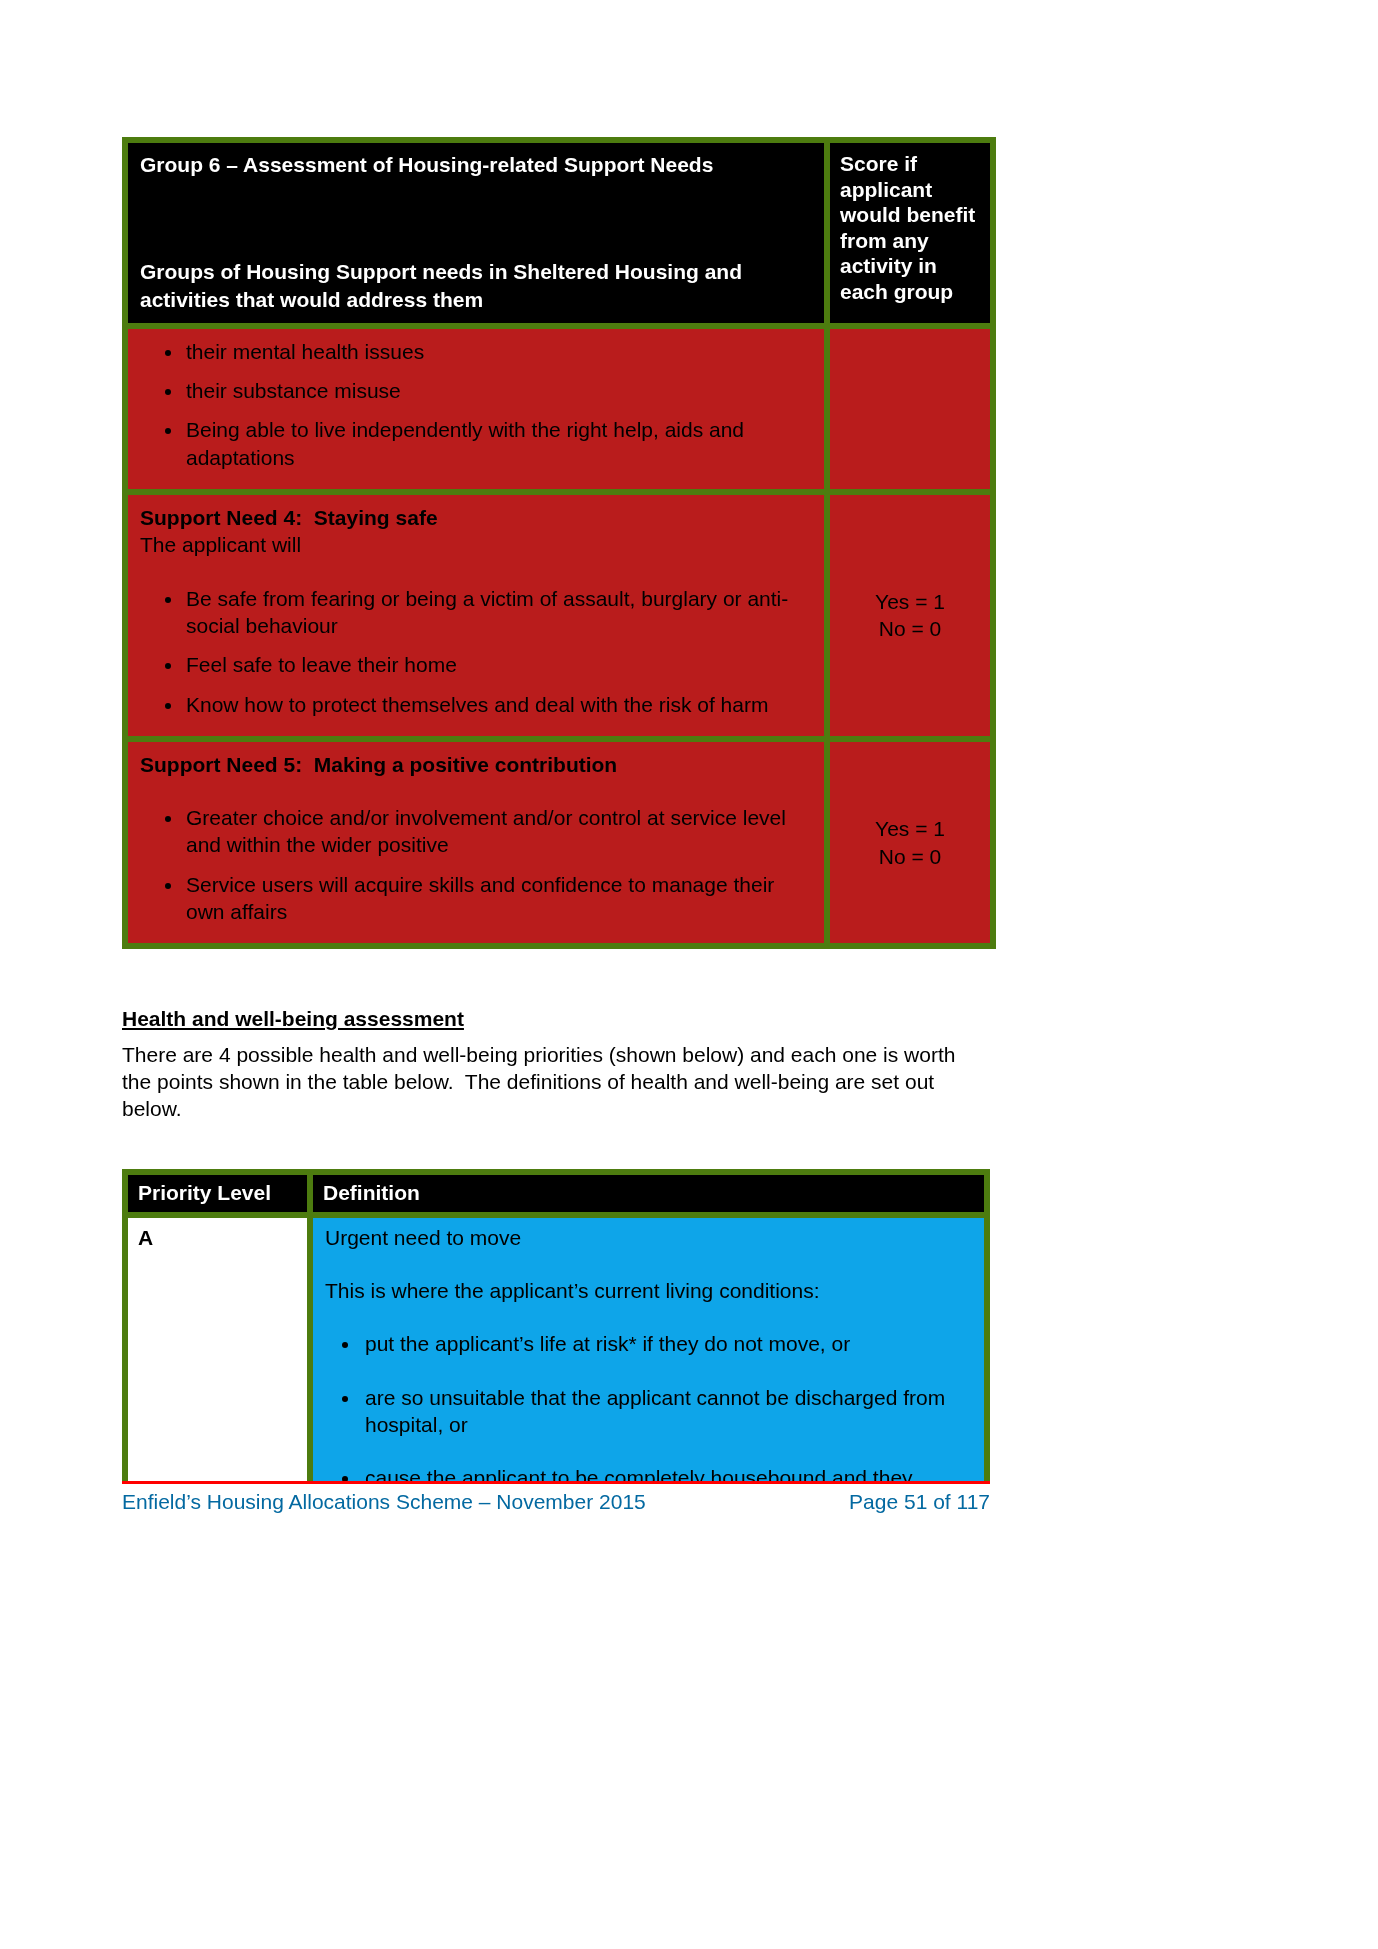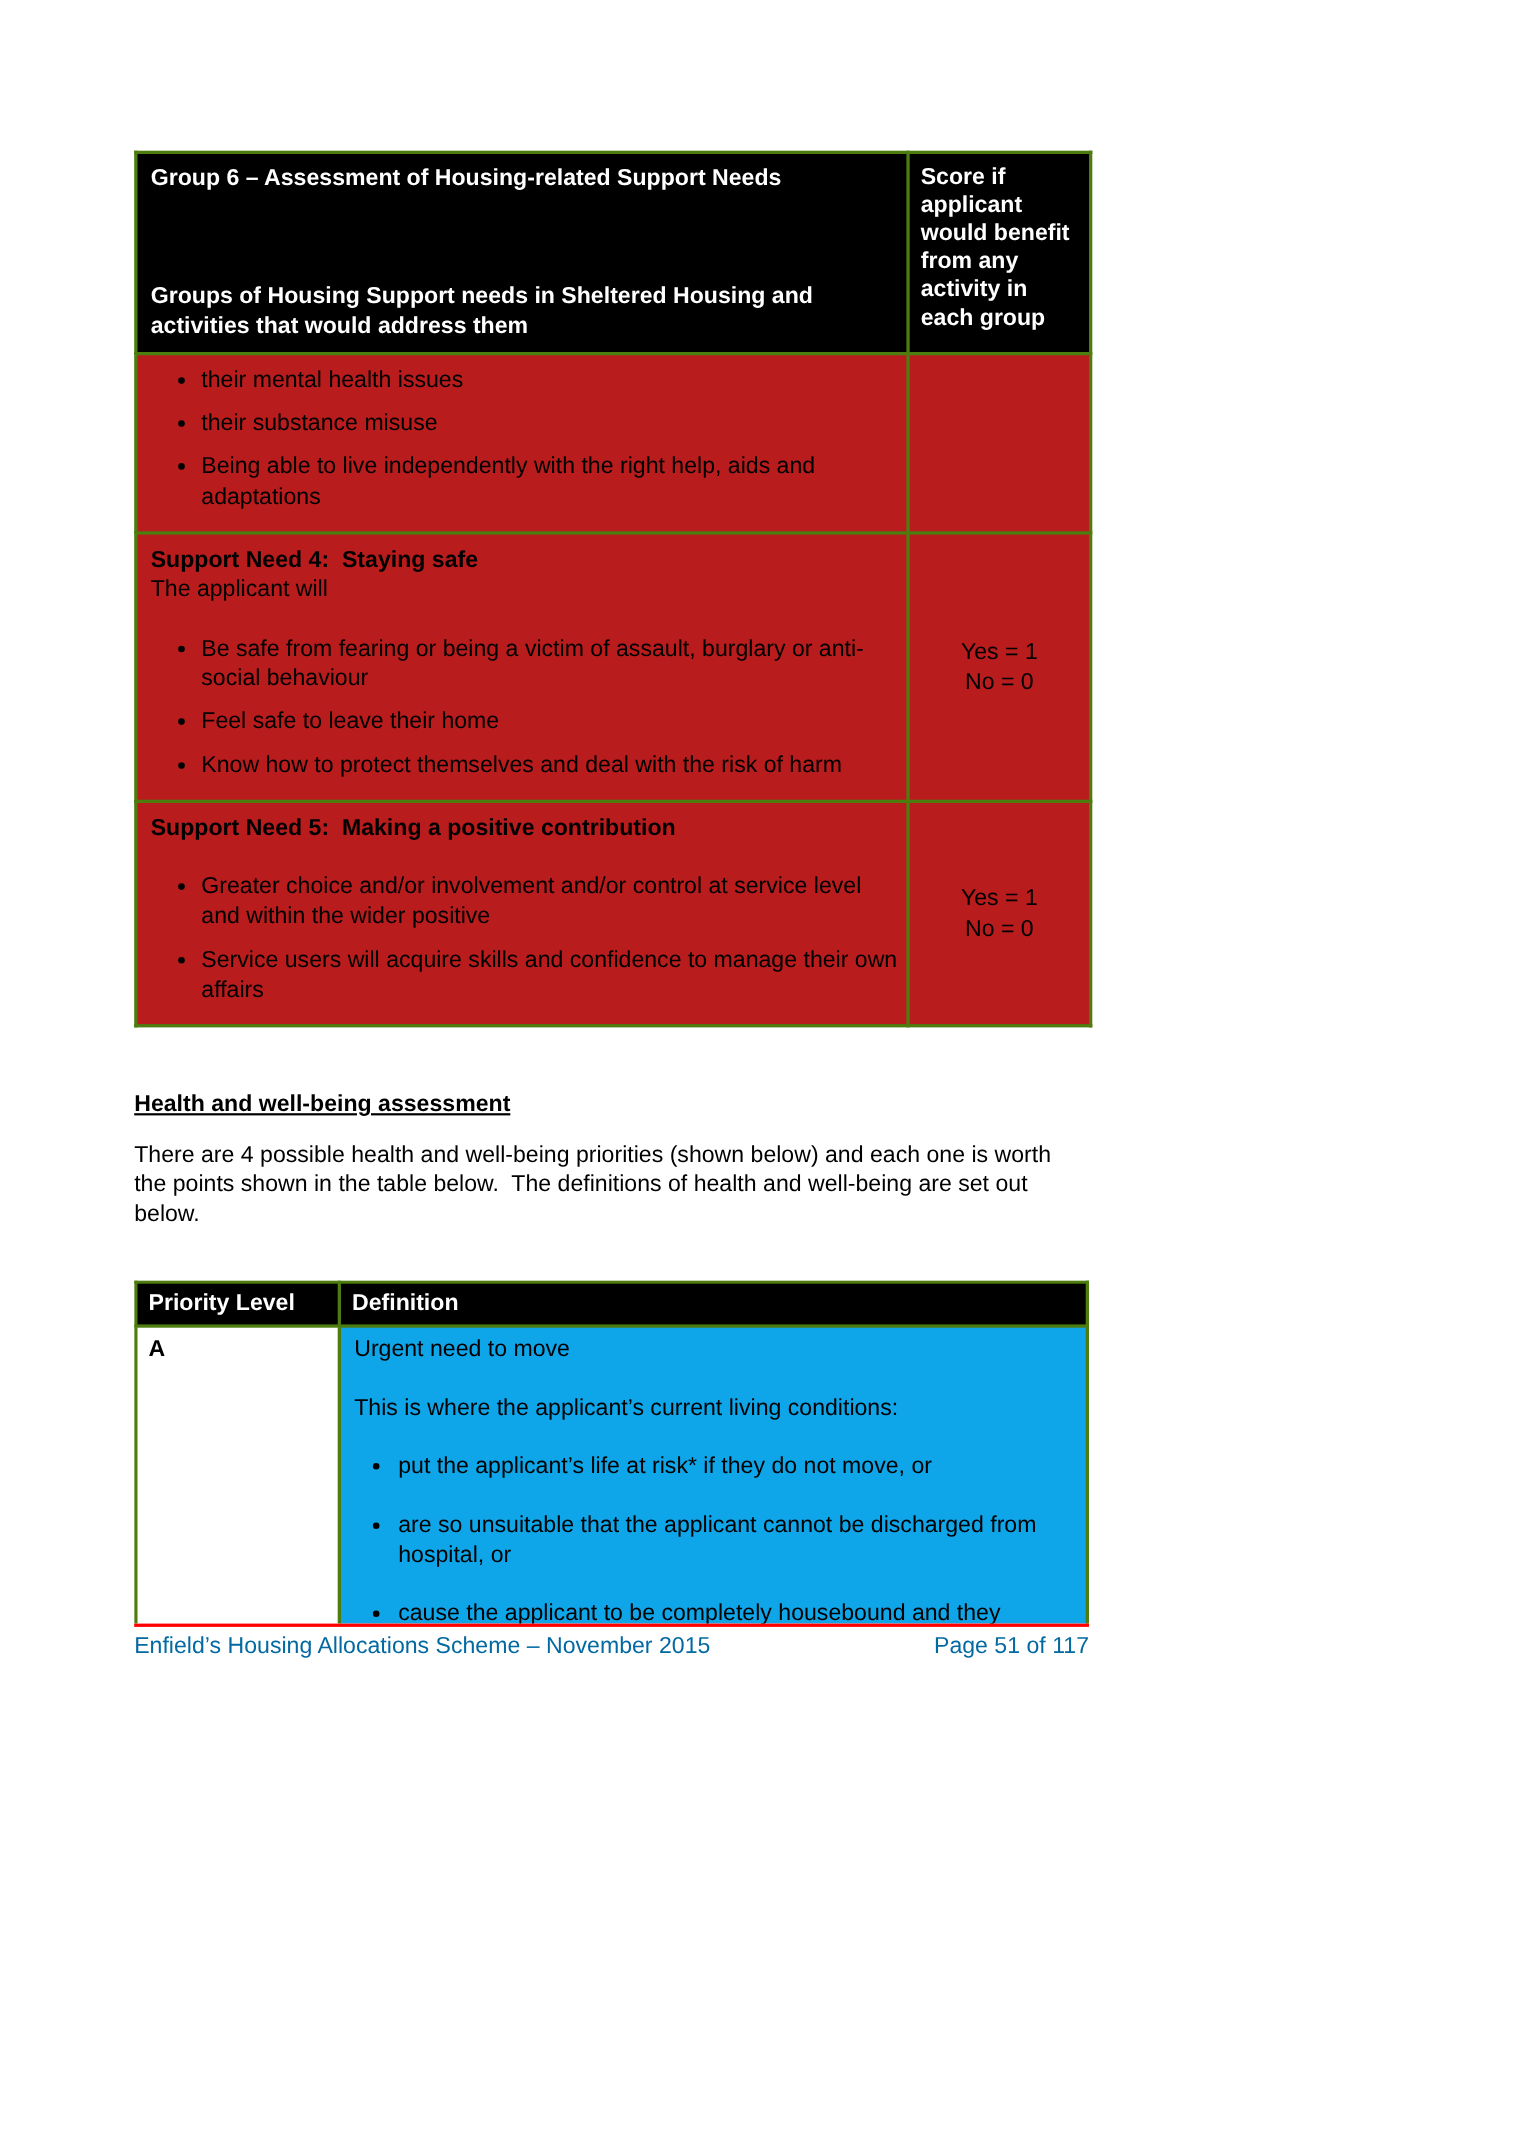--- a/index.html
+++ b/index.html
@@ -6,42 +6,42 @@
   html, body { background: #ffffff; }
   body {
     width: 1378px; height: 1949px;
     font-family: "Liberation Sans", sans-serif;
     font-size: 21px; line-height: 1.3; color: #000;
   }
   .page { position: relative; width: 1378px; height: 1949px; overflow: hidden; background: #fff; }
   .content { position: absolute; left: 122px; top: 137px; width: 868px; }
 
   table { border-collapse: collapse; width: 100%; table-layout: fixed; }
-  td { border: 3px solid #4d7c0f; vertical-align: top; }
+  td { border: 6px solid #4d7c0f; vertical-align: top; }
 
   
   .c-main  { width: 702px; }
   .c-score { width: 166px; }
   .hdr { background: #000; color: #fff; font-weight: bold; }
   .hdr-left  { padding: 8px 12px 10px; }
   .t1-title { white-space: pre-wrap; }
   .t1-subtitle { margin-top: 80px; white-space: pre-wrap; }
   .hdr-right { padding: 8px 10px; line-height: 1.22; }
   .blue { background: #b91c1c; }
   .cell { padding: 9px 8px 18px 12px; }
   .cell ul, .t2-ul { list-style: disc; margin: 0; padding-left: 44px; }
   .cell li { margin-bottom: 12px; padding-left: 2px; }
   .cell li:last-child { margin-bottom: 0; }
   .sn-heading { font-weight: bold; white-space: pre-wrap; }
   .cell ul.after-head { margin-top: 26px; }
   .score { text-align: center; vertical-align: middle; white-space: pre-line; padding: 8px 20px; }
 
   
   .h-heading { margin-top: 56px; text-decoration: underline; font-weight: bold; }
-  .para { margin-top: 18px; white-space: pre-wrap; }
+  .para { margin-top: 8px; white-space: pre-wrap; }
 
   
   .t2-clip { margin-top: 46px; height: 312px; overflow: hidden; }
   .c-level { width: 185px; }
   .t2-h { padding: 4px 10px 6px; }
   .t2-level { font-weight: bold; padding: 6px 10px; background: #fff; }
   .t2-def { padding: 6px 14px 6px 12px; background: #0ea5e9; }
   .t2-p { margin-bottom: 26px; white-space: pre-wrap; }
   .t2-ul { padding-left: 36px; }
   .t2-ul li { margin-bottom: 26px; padding-left: 4px; }

